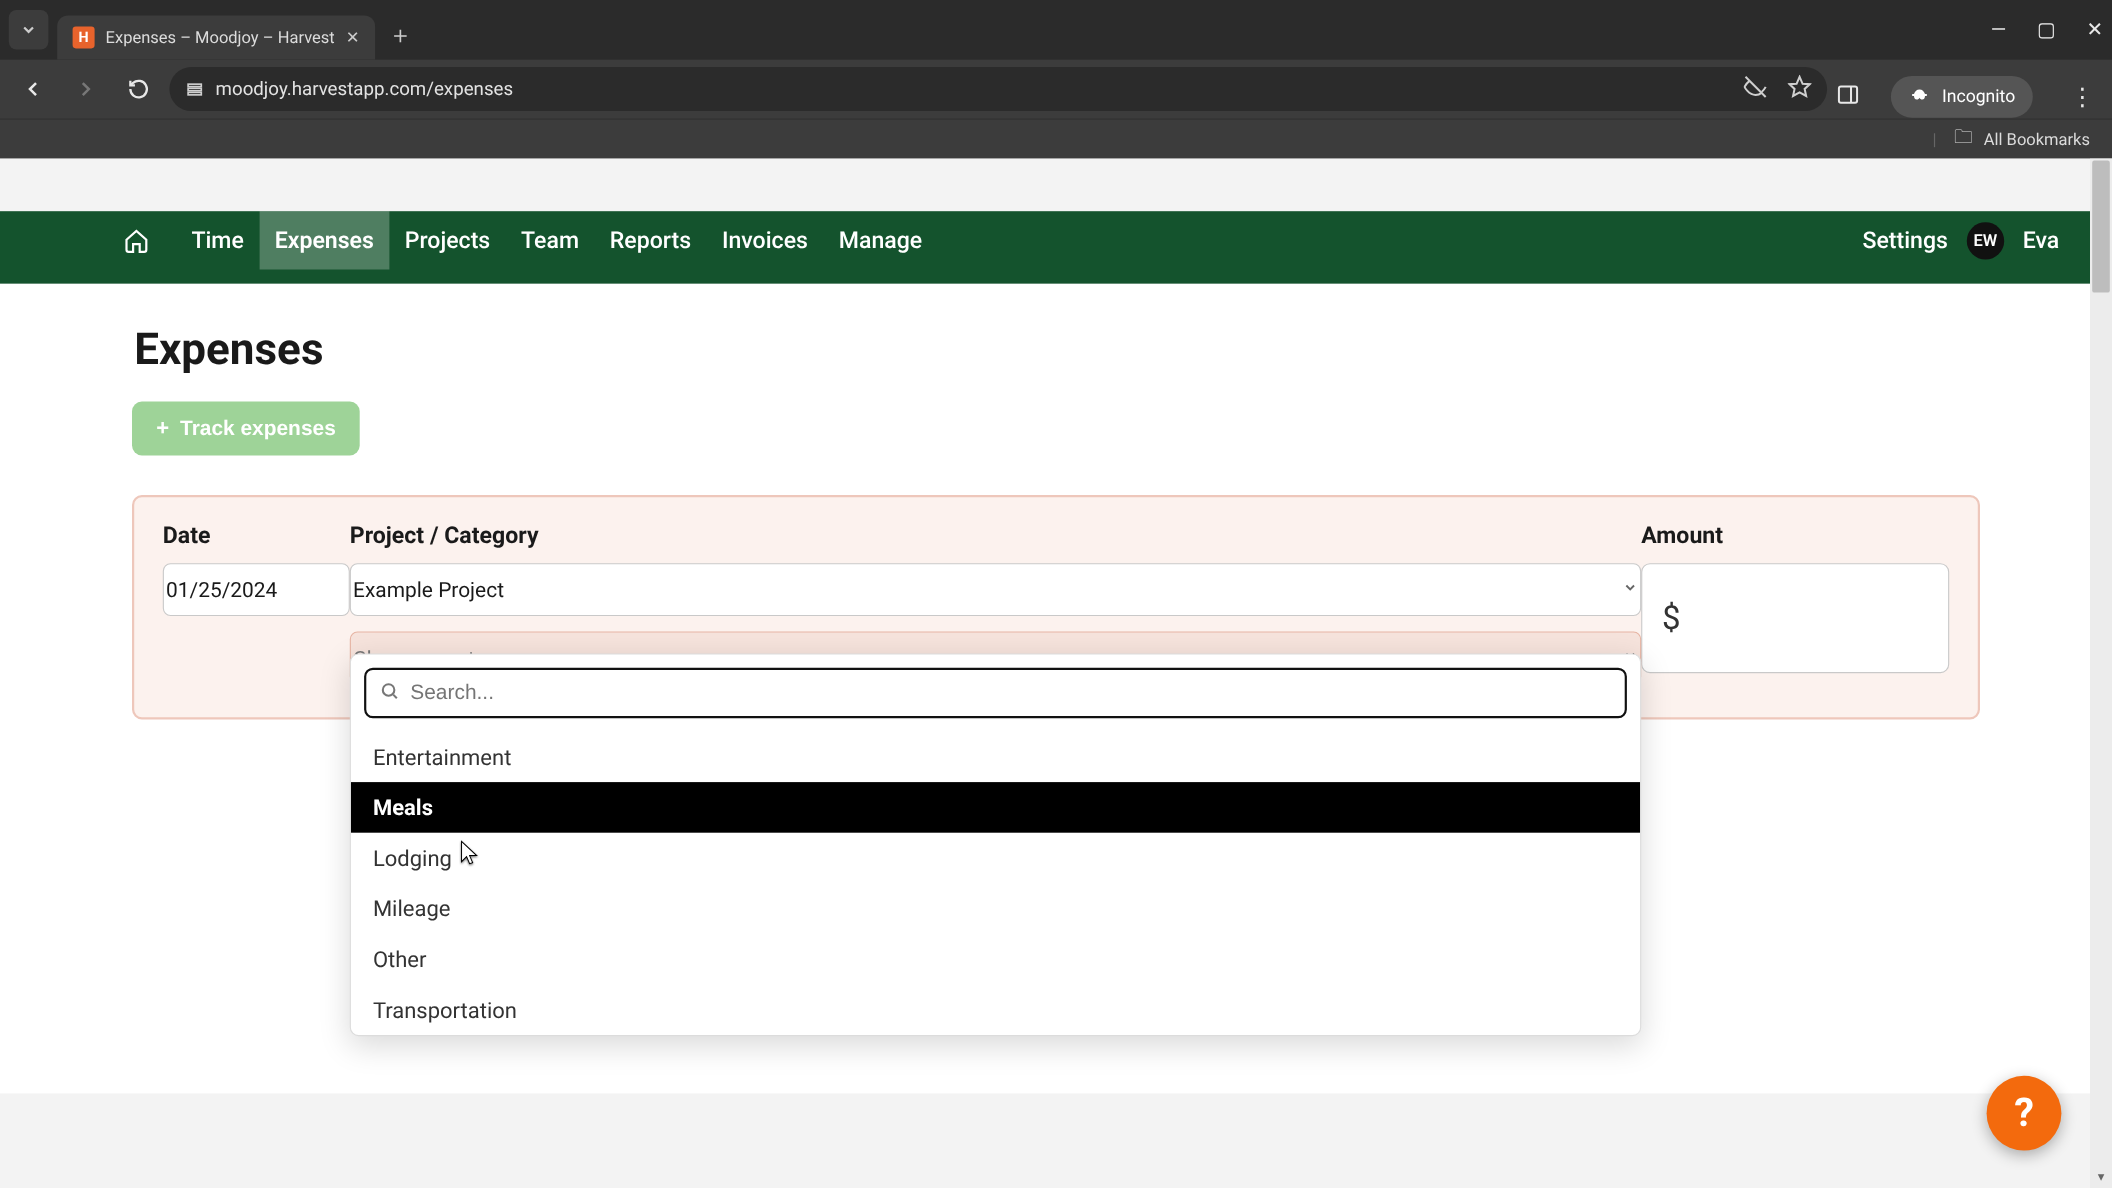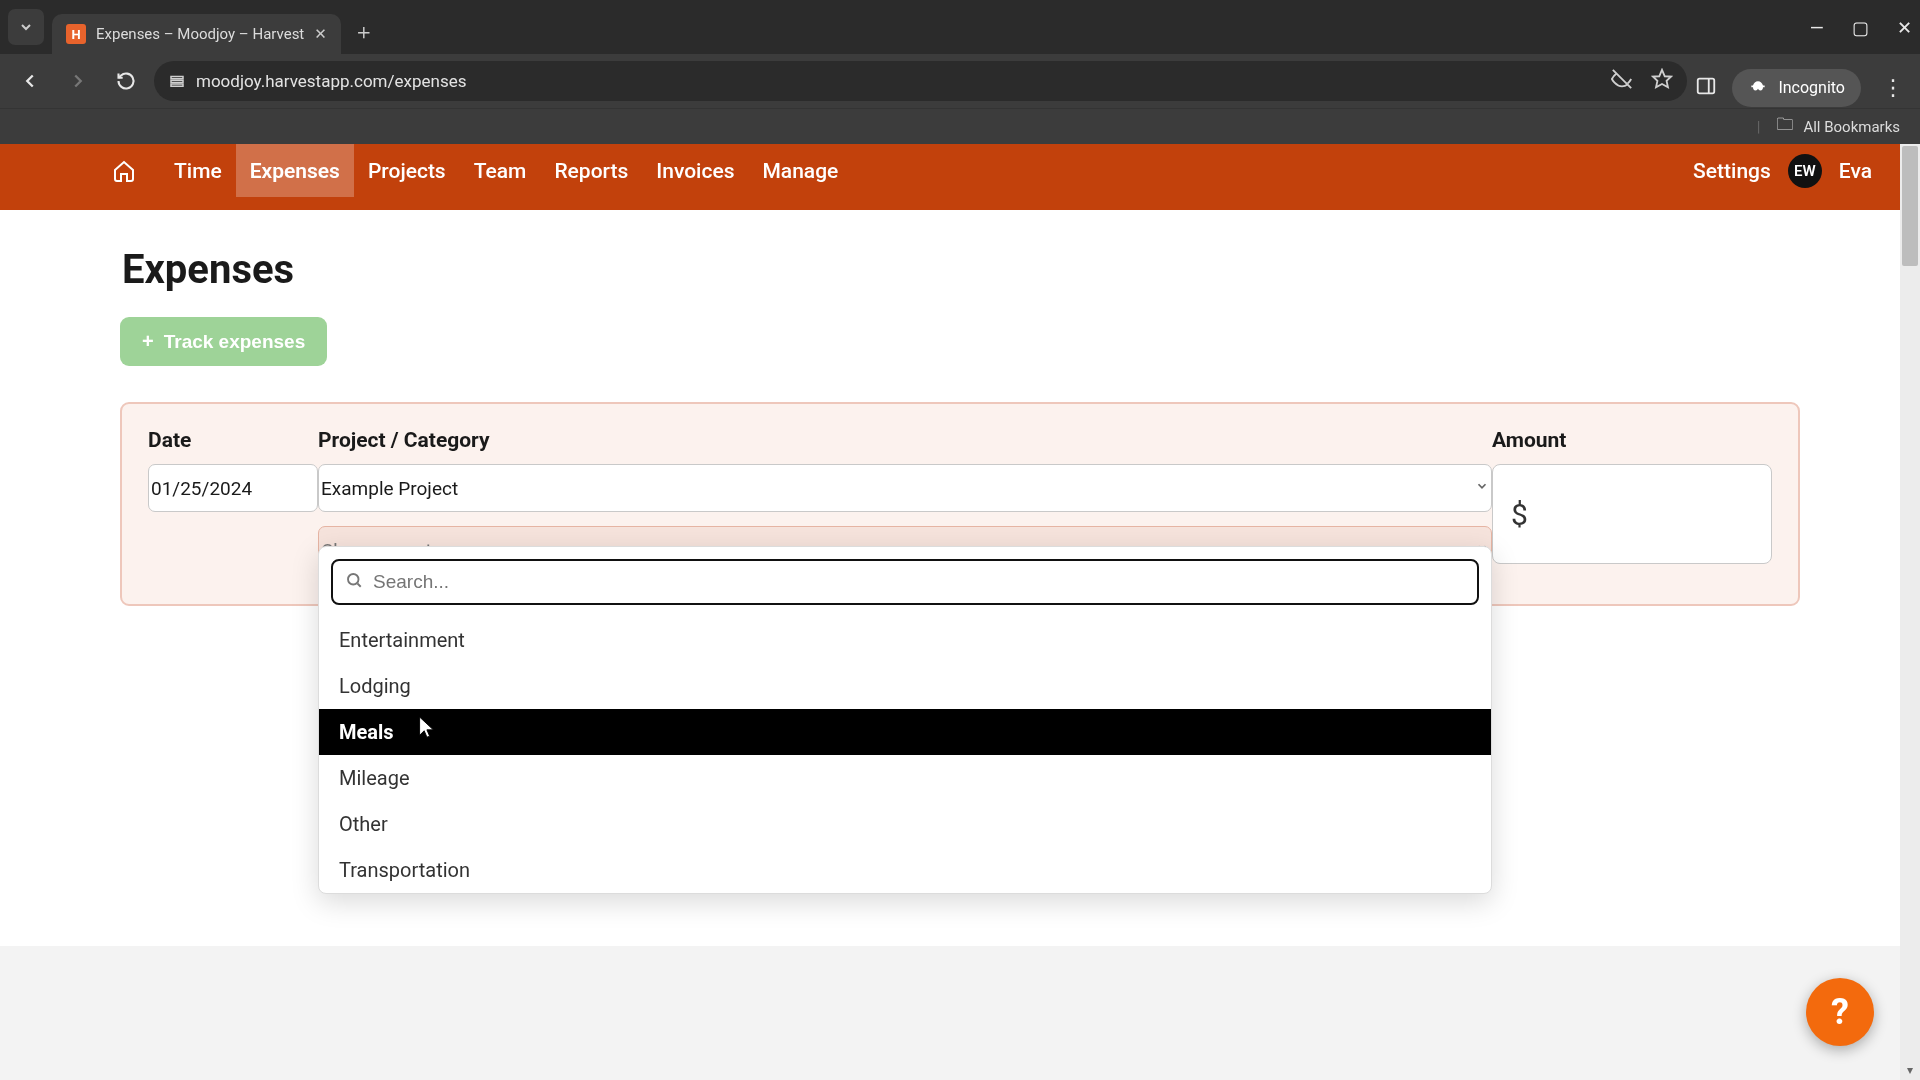--- a/index.html
+++ b/index.html
@@ -43,21 +43,21 @@
     color:#e8e8e8; border-radius:50%; font-size:22px;
   }
   .addr-bar .nav-btn.disabled { color:#777; }
   .omnibox {
     flex:1; height:40px; background:#2b2b2b; border-radius:20px;
     display:flex; align-items:center; padding:0 14px; gap:10px; color:#ddd;
   }
   .omnibox .site-chip { font-size:16px; color:#cfcfcf; display:flex; align-items:center; gap:12px;}
   .omnibox .url { font-size:17px; color:#e3e3e3; }
   .omnibox .right-icons { margin-left:auto; display:flex; gap:18px; color:#cfcfcf; font-size:20px; align-items:center;}
-  .addr-right { display:flex; align-items:center; gap:15px; color:#e8e8e8;margin-top:13px; }
+  .addr-right { display:flex; align-items:center; gap:28px; color:#e8e8e8;margin-top:13px; }
   .incognito-chip {
     display:flex; align-items:center; gap:10px; background:#555; color:#fff;
     height:38px; padding:0 16px; border-radius:19px; font-size:16px;
   }
   .kebab { font-size:22px; color:#e8e8e8; padding:0 6px;}
 
   .bookmarks-bar {
     height: 36px; background:#3c3c3c; border-top:1px solid #343434;
     display:flex; align-items:center; justify-content:flex-end;
     padding-right:20px; color:#dcdcdc; font-size:15px; gap:10px;
@@ -68,22 +68,22 @@
   
   .viewport { flex:1; background:#f3f3f3; position:relative; overflow:hidden; }
   .viewport-inner { position:absolute; inset:0; overflow-y:auto; }
   .scroll-track { position:absolute; right:0; top:0; width:20px; height:100%; background:#ececec; }
   .scroll-thumb { position:absolute; right:2px; top:2px; width:16px; height:120px; background:#bdbdbd; border-radius:2px;}
   .scroll-arrow { position:absolute; right:0; width:20px; height:20px; display:flex; align-items:center; justify-content:center; color:#666; font-size:12px;}
   .scroll-arrow.up{top:0;} .scroll-arrow.down{bottom:0;}
 
   
   .app-header {
-    background:#c2410c; height:66px; display:flex; align-items:center;
-    padding:0 0 13px 110px; color:#fff; font-size:21px; font-weight:500;
+    background:#14532d; height:66px; display:flex; align-items:center;
+    padding:0 0 13px 110px; color:#fff; font-size:21px; font-weight:500;margin-top:48px;
   }
   .app-header .home-icon { width:28px; margin-right:22px; display:flex; align-items:center; justify-content:center;}
   .app-header .nav { display:flex; height:100%; align-items:stretch; }
   .app-header .nav a {
     display:flex; align-items:center; padding:0 14px; color:#fff; text-decoration:none;
   }
   .app-header .nav a.active { background: rgba(255,255,255,0.25); font-weight:600;}
   .app-header .spacer { flex:1; }
   .app-header .right { display:flex; align-items:center; gap:17px; padding-right:48px;}
   .app-header .avatar {
@@ -336,22 +336,22 @@
                         <svg width="18" height="18" viewBox="0 0 24 24" fill="none" stroke="currentColor" stroke-width="2.5">
                             <circle cx="11" cy="11" r="7"></circle>
                             <line x1="21" y1="21" x2="16.65" y2="16.65"></line>
                           </svg>
                       </span>
                       <input type="text" placeholder="Search..." style="">
                     </div>
                   </div>
                   <div id="dd-opts">
                       <div class="opt">Entertainment</div>
+                      <div class="opt highlight">Meals</div>
                       <div class="opt">Lodging</div>
-                      <div class="opt highlight">Meals</div>
                       <div class="opt">Mileage</div>
                       <div class="opt">Other</div>
                       <div class="opt">Transportation</div>
                     </div>
 
                   <div class="cursor" id="hover-cursor" style="left: 96px; top: 168px;">
                     <svg width="22" height="26" viewBox="0 0 24 28">
                         <path fill="#fff" stroke="#000" stroke-width="1" d="M5 2v20l5-5 3 7 3-1-3-7h7z"></path>
                       </svg>
                   </div>

